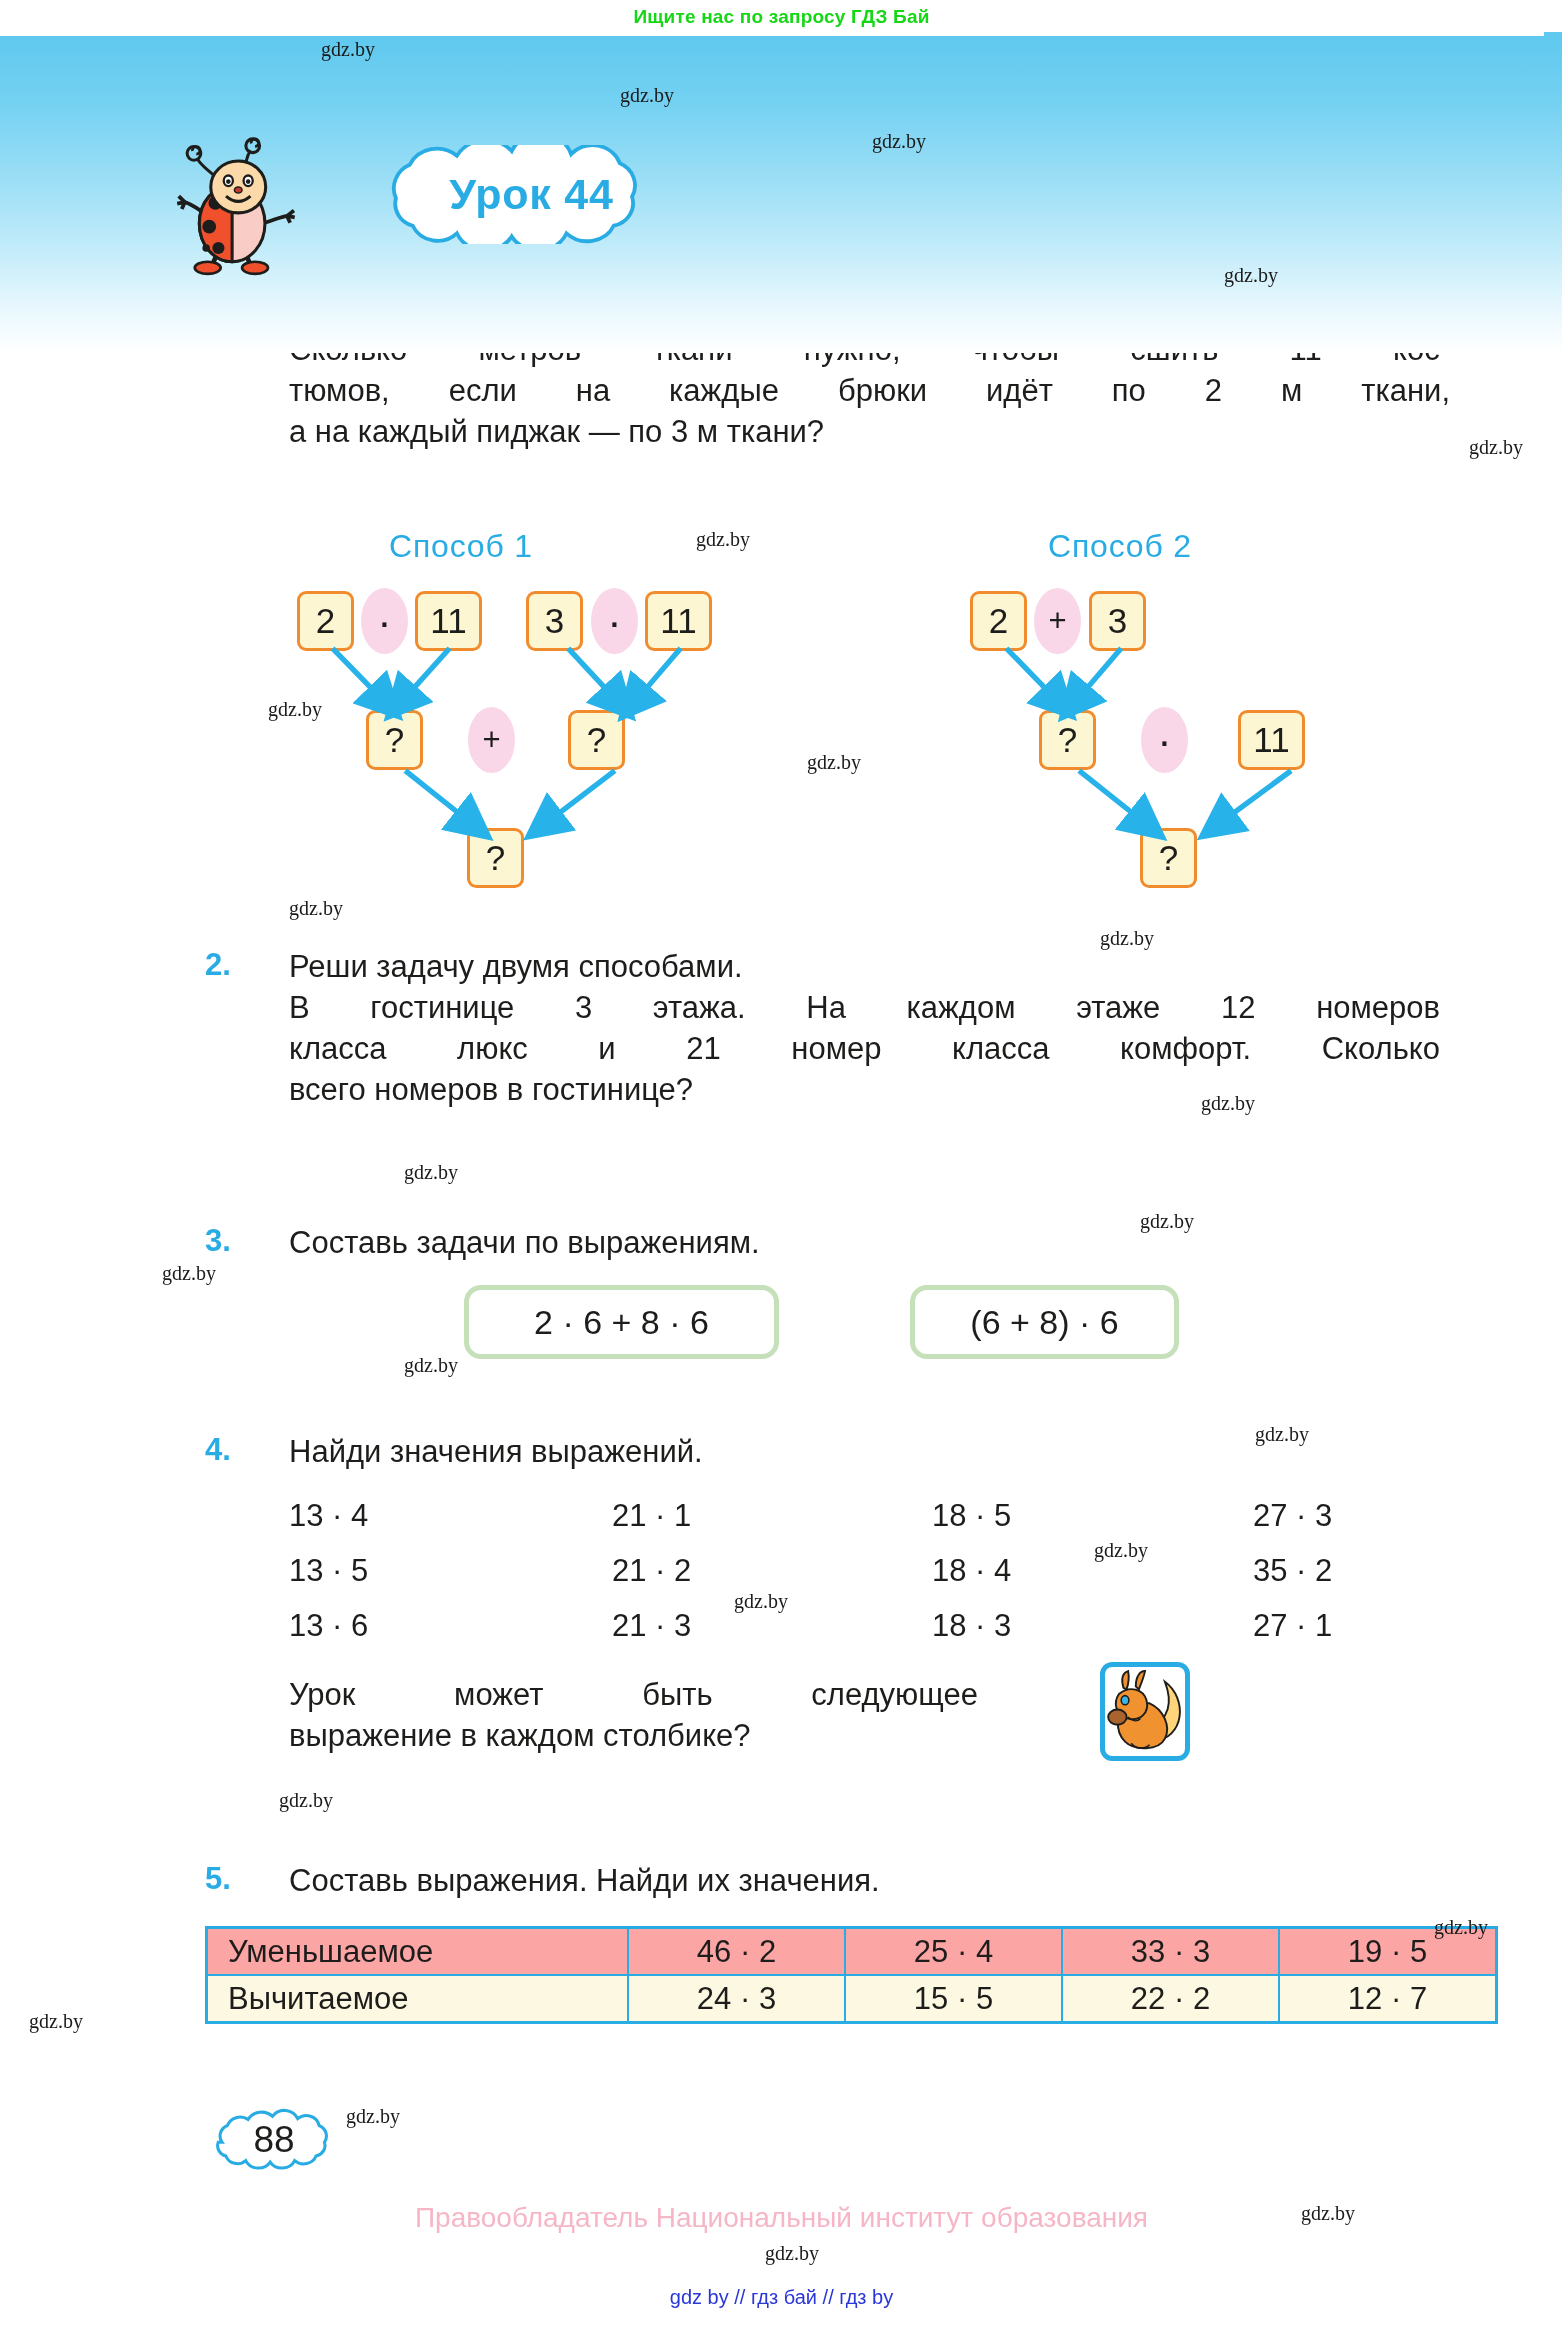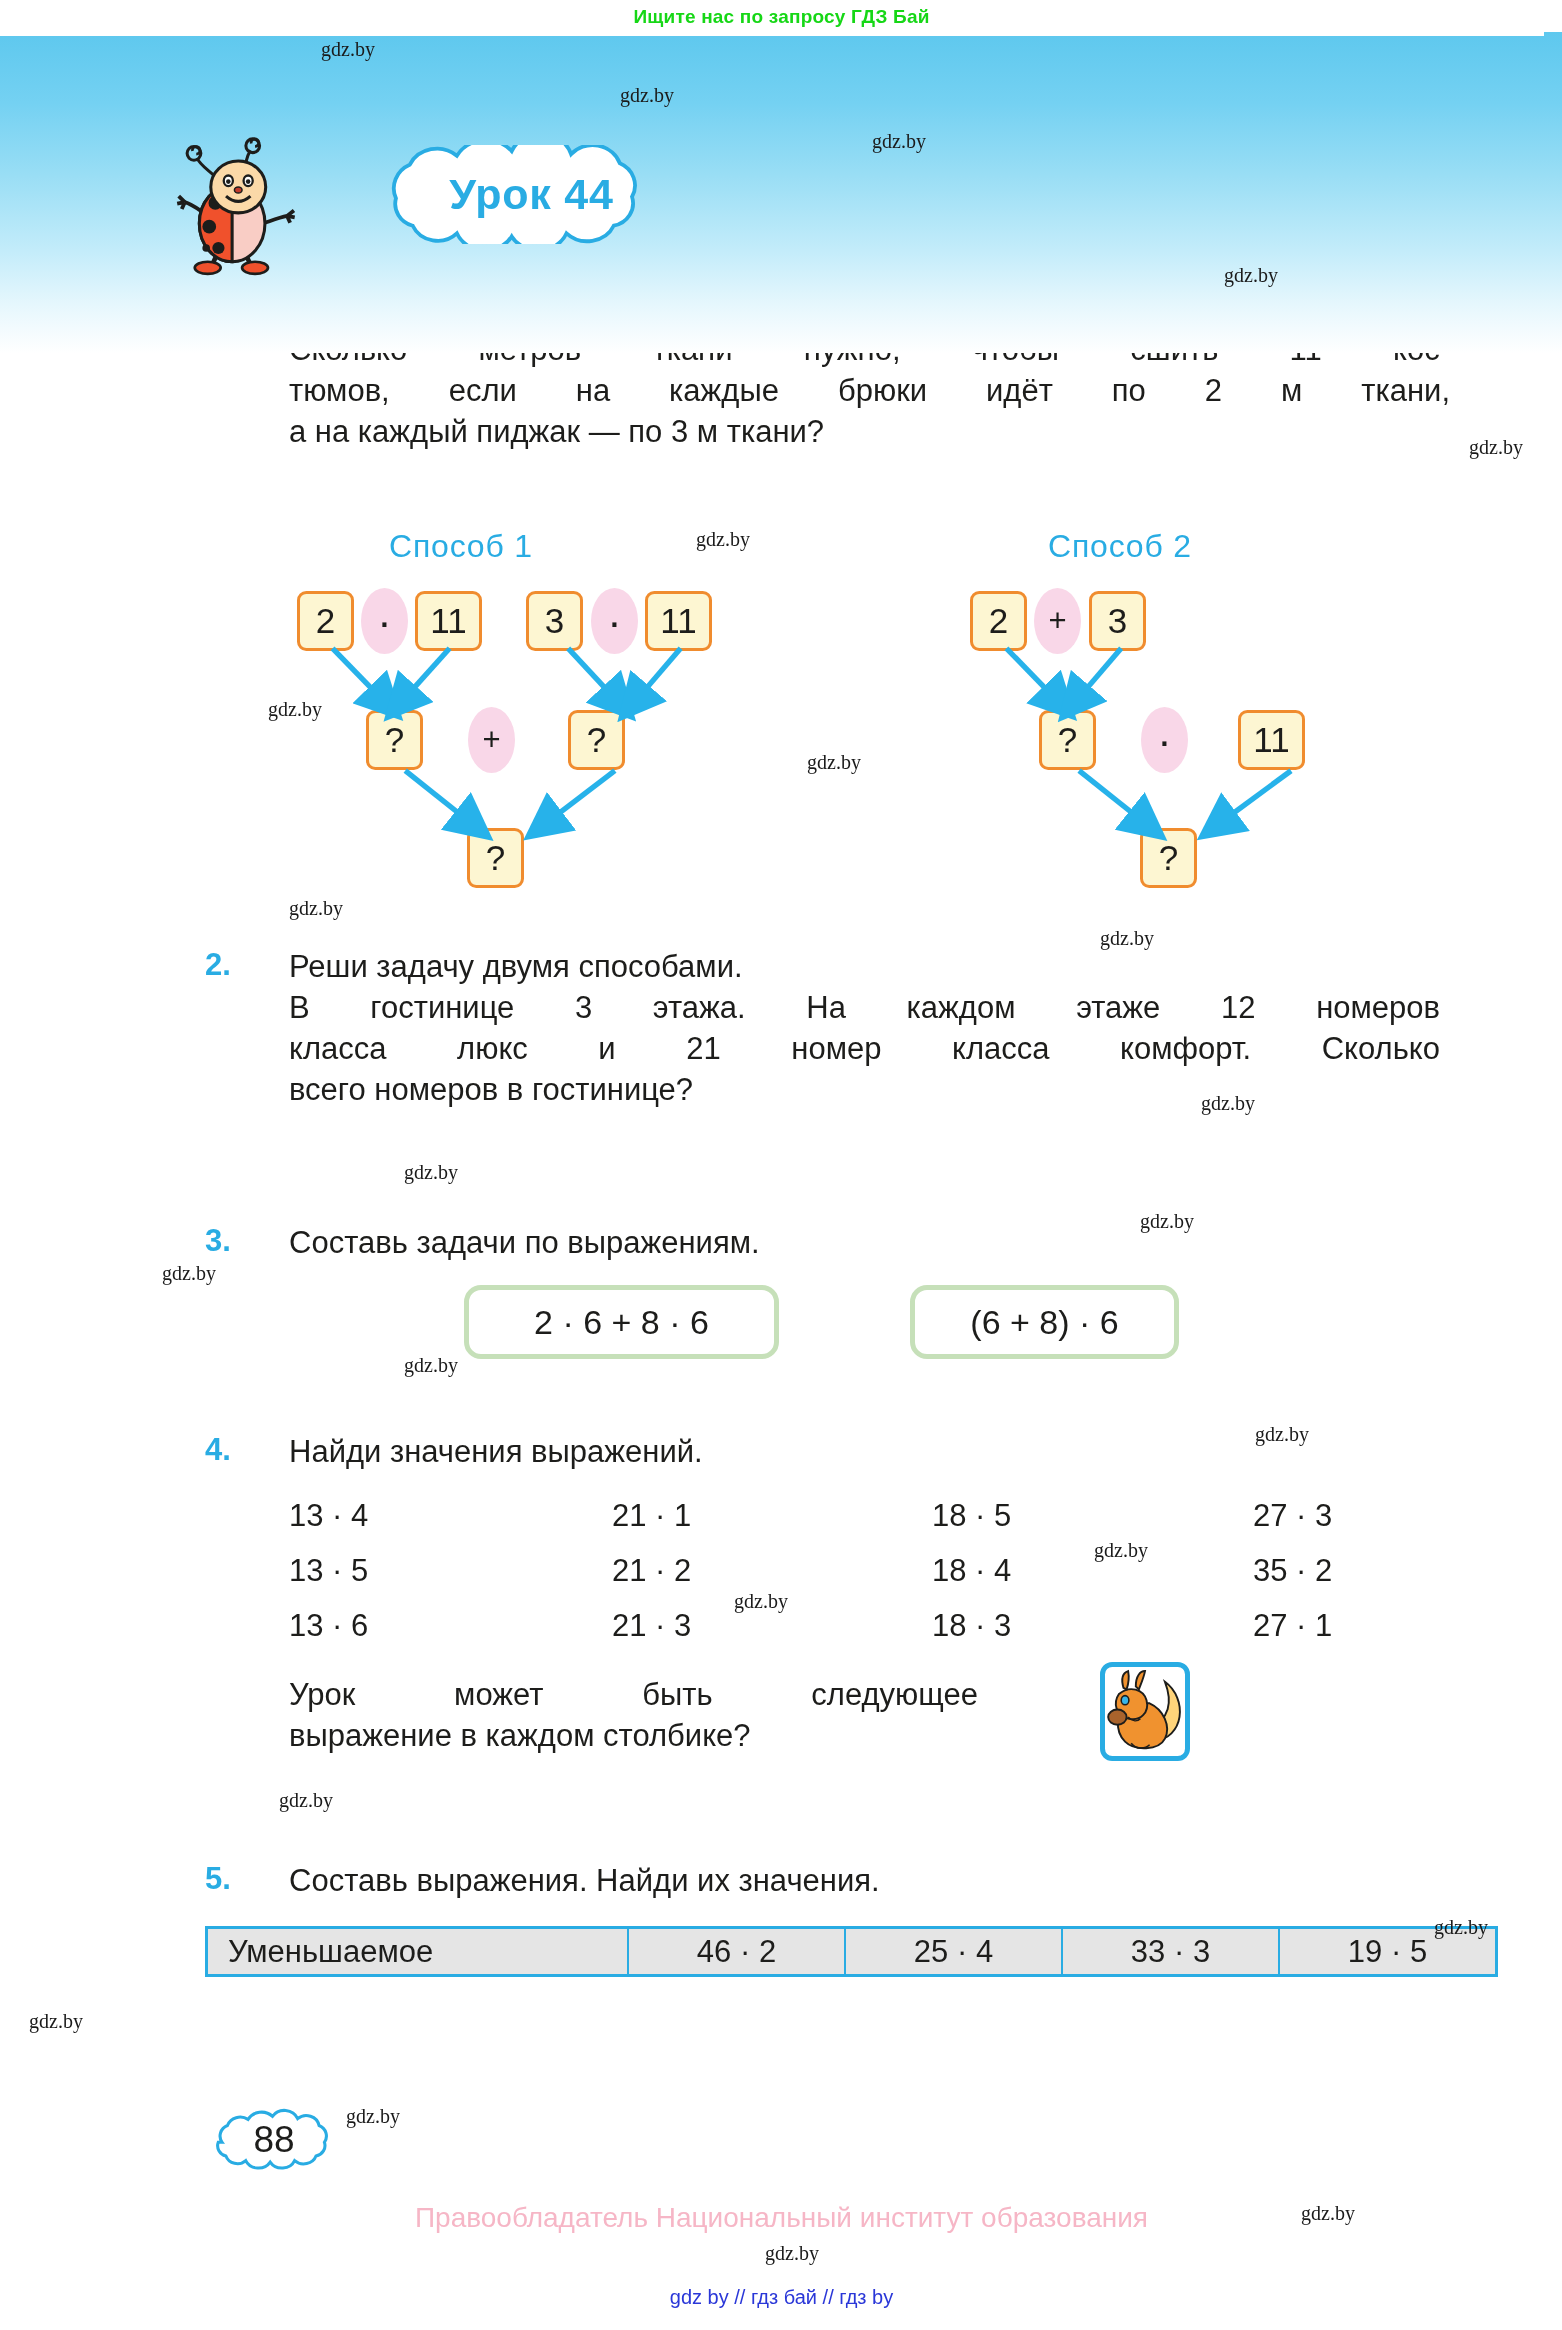--- a/index.html
+++ b/index.html
@@ -178,21 +178,21 @@
     background: #ffffff;
   }
   .tbl td {
     border: 2.3px solid #29ace3;
     text-align: center;
     vertical-align: middle;
     font-size: 31px;
     color: #1d1d1b;
     height: 43px;
   }
-  .tbl tr.row-a td { background: #e5e5e5; }
+  .tbl tr.row-a td { background: #fca5a5; }
   .tbl tr.row-b td { background: #fdf8e2; }
   .tbl td.hdr { width: 398px; text-align: left; padding-left: 20px; }
   .tbl td.val { width: 213px; }
 
   
   .pagenum {
     position: absolute;
     left: 205px;
     top: 2098px;
     width: 138px;
@@ -455,20 +455,27 @@
 
   <table class="tbl" style="left:205px; top:1926px;">
     <tbody>
         <tr class="row-a">
       <td class="hdr">Уменьшаемое</td>
       <td class="val">46 · 2</td>
       <td class="val">25 · 4</td>
       <td class="val">33 · 3</td>
       <td class="val">19 · 5</td>
     </tr>
+    <tr class="row-b">
+      <td class="hdr">Вычитаемое</td>
+      <td class="val">24 · 3</td>
+      <td class="val">15 · 5</td>
+      <td class="val">22 · 2</td>
+      <td class="val">12 · 7</td>
+    </tr>
   </tbody>
     </table>
 
   <div class="pagenum">
     <svg width="138" height="84" viewBox="0 0 180 110">
       <path d="M22,58
                a16,15 0 0,1 7,-22
                a18,17 0 0,1 27,-8
                a20,18 0 0,1 32,-4
                a19,18 0 0,1 33,3

